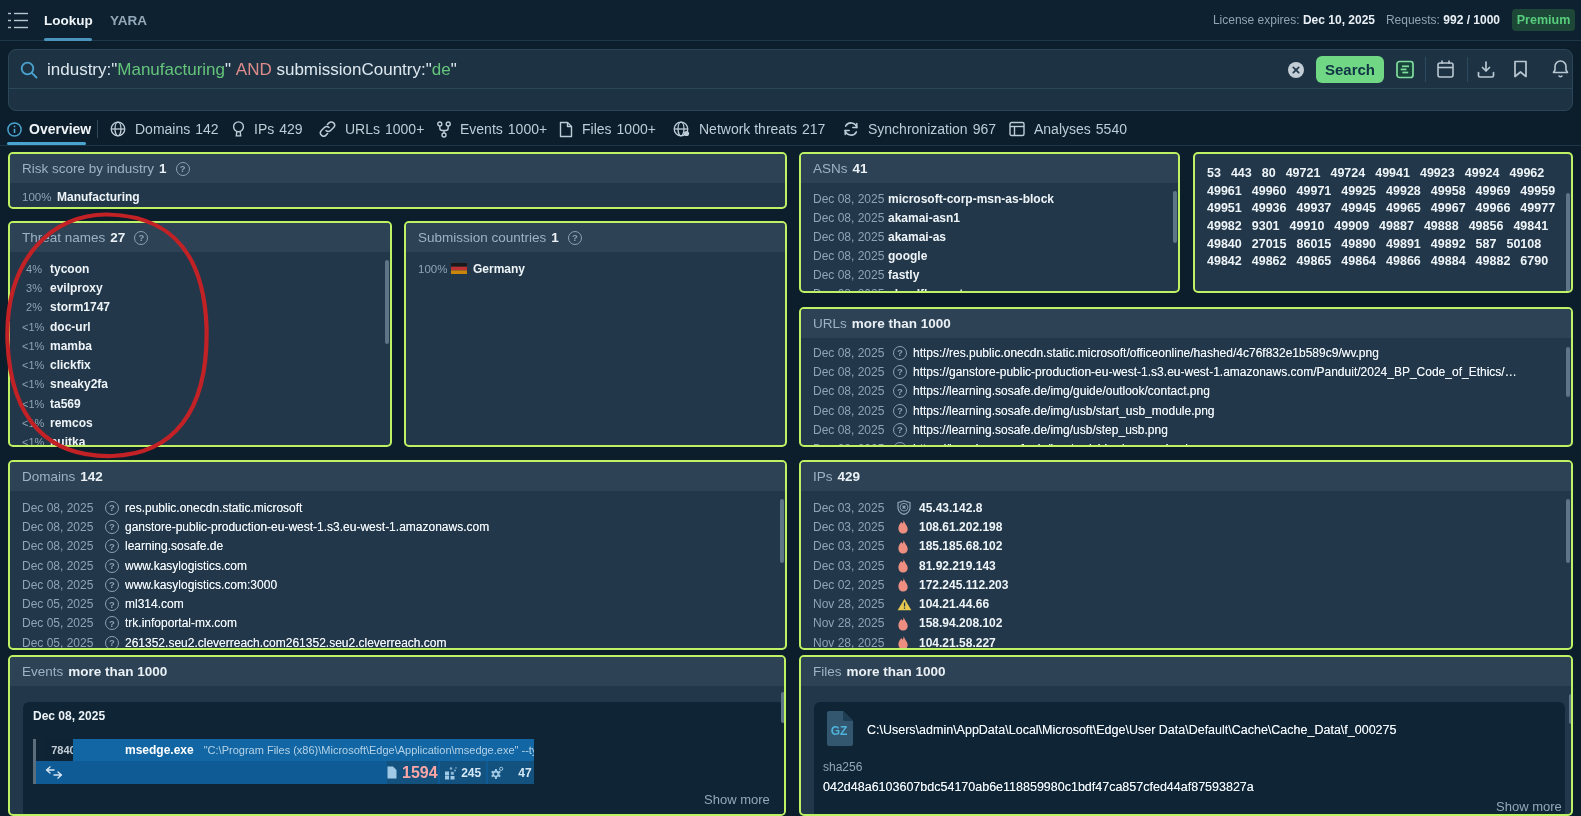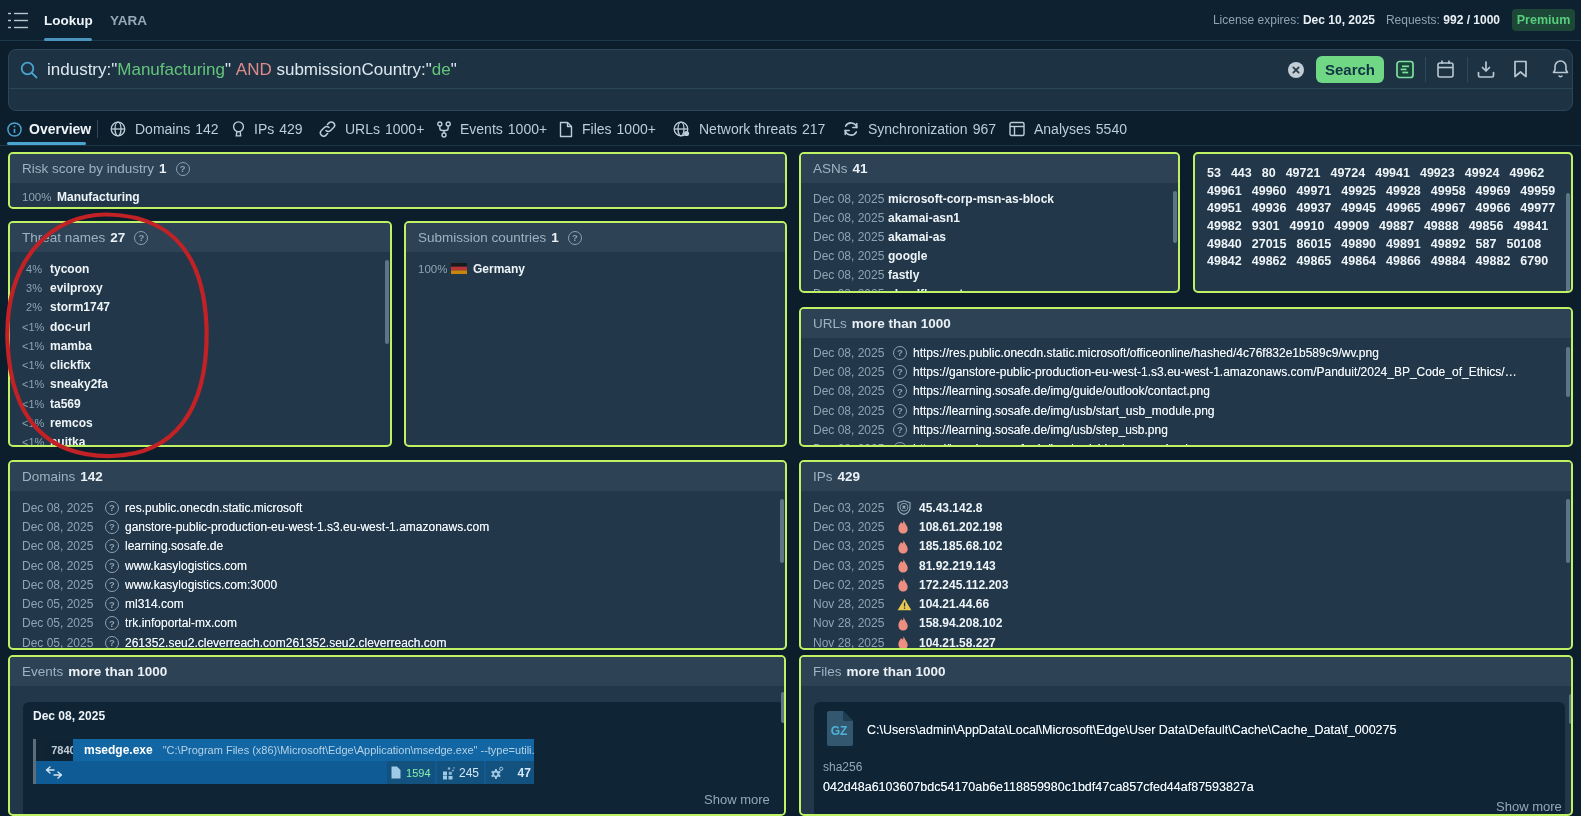--- a/index.html
+++ b/index.html
@@ -553,36 +553,36 @@
       
     </div>
     <div class="showmore" style="left:694px;top:135px;">Show more</div>
     <div class="sb" style="left:771px;top:35px;height:31px;"></div>
   </div>
   <div class="abs" style="left:33px;top:709px;font-size:12px;font-weight:700;color:#eef4f8;">Dec 08, 2025</div>
 
   <div class="abs" style="left:33px;top:739px;width:501px;height:45px;">
     <div class="abs" style="left:0;top:0;width:3px;height:45px;background:#5c6e7c;"></div>
     <div class="abs" style="left:12px;top:0;width:37px;height:22px;background:#0e2334;color:#c2cdd6;font-size:11px;font-weight:700;display:flex;align-items:center;justify-content:center;">7840</div>
-    <div class="abs" style="left:40px;top:0;width:461px;height:22px;background:#1166a3;display:flex;align-items:center;font-size:12px;overflow:hidden;white-space:nowrap;">
+    <div class="abs" style="left:40px;top:0;width:461px;height:22px;background:#1166a3;display:flex;align-items:center;font-size:12px;overflow:hidden;white-space:nowrap;padding-left:41px;">
       <b style="margin-left:11px;color:#fff;">msedge.exe</b>
       <span style="margin-left:10px;color:#b5d2e7;font-size:11px;">"C:\Program Files (x86)\Microsoft\Edge\Application\msedge.exe" --type=utili...</span>
     </div>
     <div class="abs" style="left:3px;top:22px;width:498px;height:23px;background:#0f5b96;">
       <svg class="abs" style="left:9px;top:5px;" width="18" height="13" viewBox="0 0 18 13">
         <path d="M5 1 L1.5 4 L5 7 M1.5 4 H9 M13 6 L16.5 9 L13 12 M16.5 9 H9" fill="none" stroke="#d8e6f2" stroke-width="1.4" stroke-linecap="round" stroke-linejoin="round"></path>
       </svg>
       <div class="abs" style="left:351px;top:0;width:147px;height:23px;display:flex;gap:2px;">
-        <div style="flex:1;background:#13517f;display:flex;align-items:center;justify-content:center;gap:5px;color:#86efac;font-size:11px;font-weight:400;">
+        <div style="flex:1;background:#13517f;display:flex;align-items:center;justify-content:center;gap:5px;color:#fca5a5;font-size:16px;font-weight:700;">
           <svg width="10" height="13" viewBox="0 0 10 13">
               <path d="M0.5 0.5 h5.5 l3.5 3.5 v8.5 h-9 z" fill="#9fc9e4"></path>
             </svg>
             <span>1594</span>
           </div>
-        <div style="flex:1;background:#13517f;display:flex;align-items:center;justify-content:center;gap:3px;color:#d5e8f5;font-size:12px;font-weight:400;">
+        <div style="flex:1;background:#13517f;display:flex;align-items:center;justify-content:center;gap:3px;color:#d5e8f5;font-size:12px;font-weight:700;">
           <svg width="14" height="14" viewBox="0 0 14 14">
               <g fill="#9fc9e4">
                 <rect x="1" y="5.5" width="4" height="4"></rect>
                 <rect x="1" y="10" width="4" height="3.5"></rect>
                 <rect x="6.5" y="10" width="4" height="3.5"></rect>
                 <rect x="6.8" y="5.8" width="3" height="3" opacity=".85"></rect>
                 <circle cx="7" cy="2.5" r="1.3" opacity=".8"></circle>
                 <circle cx="11" cy="4.5" r="1.1" opacity=".7"></circle>
                 <circle cx="12" cy="1.8" r="0.9" opacity=".6"></circle>
               </g>

